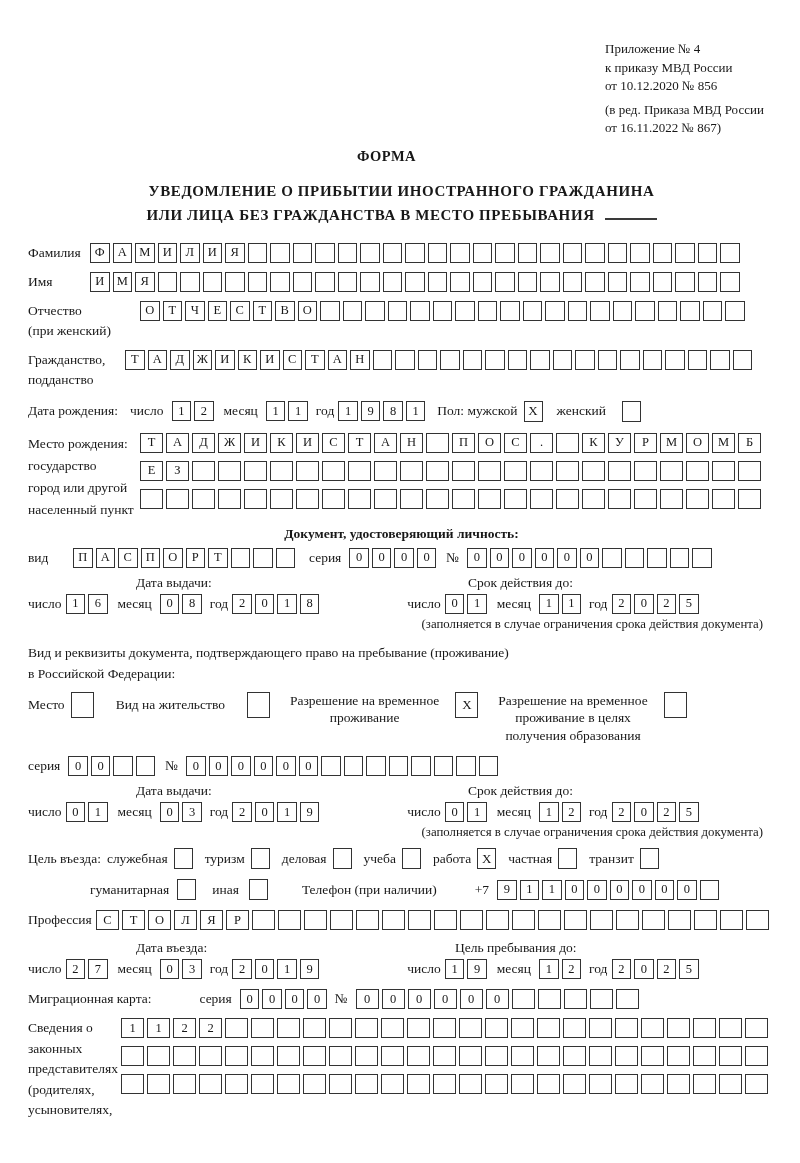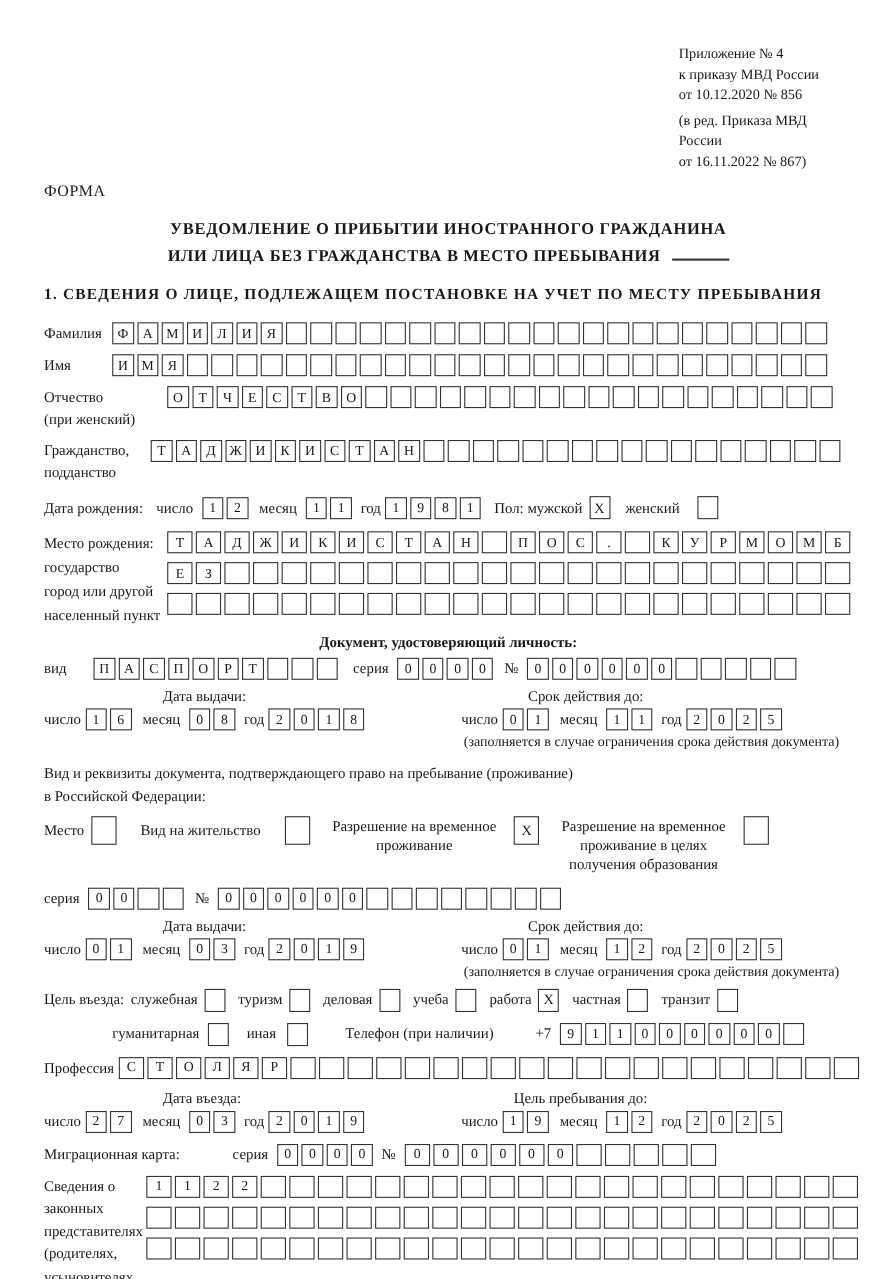--- a/index.html
+++ b/index.html
@@ -1,25 +1,25 @@
 <!DOCTYPE html>
 <html><head>
 <meta charset="utf-8">
 <style>
   * { box-sizing: border-box; }
   html,body { margin:0; padding:0; background:#ffffff; }
   .page{
     width:800px; height:1163px; background:#ffffff; overflow:hidden; position:relative;
     font-family:"Liberation Serif","DejaVu Serif",serif; color:#181818;
-    padding:40px 25px 0 40px;
+    padding:40px 25px 0 28px;
   }
   
   .appendix{ margin-left:577px; font-size:13px; line-height:18.5px; }
   .appendix .gap{ height:5px; }
-  .forma{ text-align:left; padding-right:30px; font-weight:normal; font-size:14.5px; margin-top:10px; letter-spacing:.5px; }
+  .forma{ text-align:center; padding-right:30px; font-weight:bold; font-size:14.5px; margin-top:10px; letter-spacing:.5px; }
   
   .title{ text-align:center; font-weight:bold; font-size:15px; line-height:24px; margin-top:14px; letter-spacing:.6px; }
   .uline{ display:inline-block; width:52px; border-bottom:2px solid #3a3a3a; margin-left:10px; }
   .sect{ font-weight:bold; font-size:14px; letter-spacing:1.1px; margin-top:16px; white-space:nowrap; }
   
   .frow{ display:flex; align-items:center; margin-top:9px; font-size:13.5px; }
   .frow.top{ align-items:flex-start; }
   .lbl{ flex:0 0 auto; }
   .lblcol{ flex:0 0 auto; line-height:20px; }
   .cells{ display:flex; gap:3px; flex-wrap:nowrap; }
@@ -58,21 +58,20 @@
     <div>от 16.11.2022 № 867)</div>
   </div>
 
   <div class="forma">ФОРМА</div>
 
   <div class="title">
     <div>УВЕДОМЛЕНИЕ О ПРИБЫТИИ ИНОСТРАННОГО ГРАЖДАНИНА</div>
     <div><span>ИЛИ ЛИЦА БЕЗ ГРАЖДАНСТВА В МЕСТО ПРЕБЫВАНИЯ</span><span class="uline"></span></div>
   </div>
 
-  <div class="sect">1. СВЕДЕНИЯ О ЛИЦЕ, ПОДЛЕЖАЩЕМ ПОСТАНОВКЕ НА УЧЕТ ПО МЕСТУ ПРЕБЫВАНИЯ</div>
 
   <div class="frow" style="margin-top:16px">
     <div class="lbl" style="width:62px">Фамилия</div>
     <div class="cells">
         <div class="cell">Ф</div>
         <div class="cell">А</div>
         <div class="cell">М</div>
         <div class="cell">И</div>
         <div class="cell">Л</div>
         <div class="cell">И</div>

